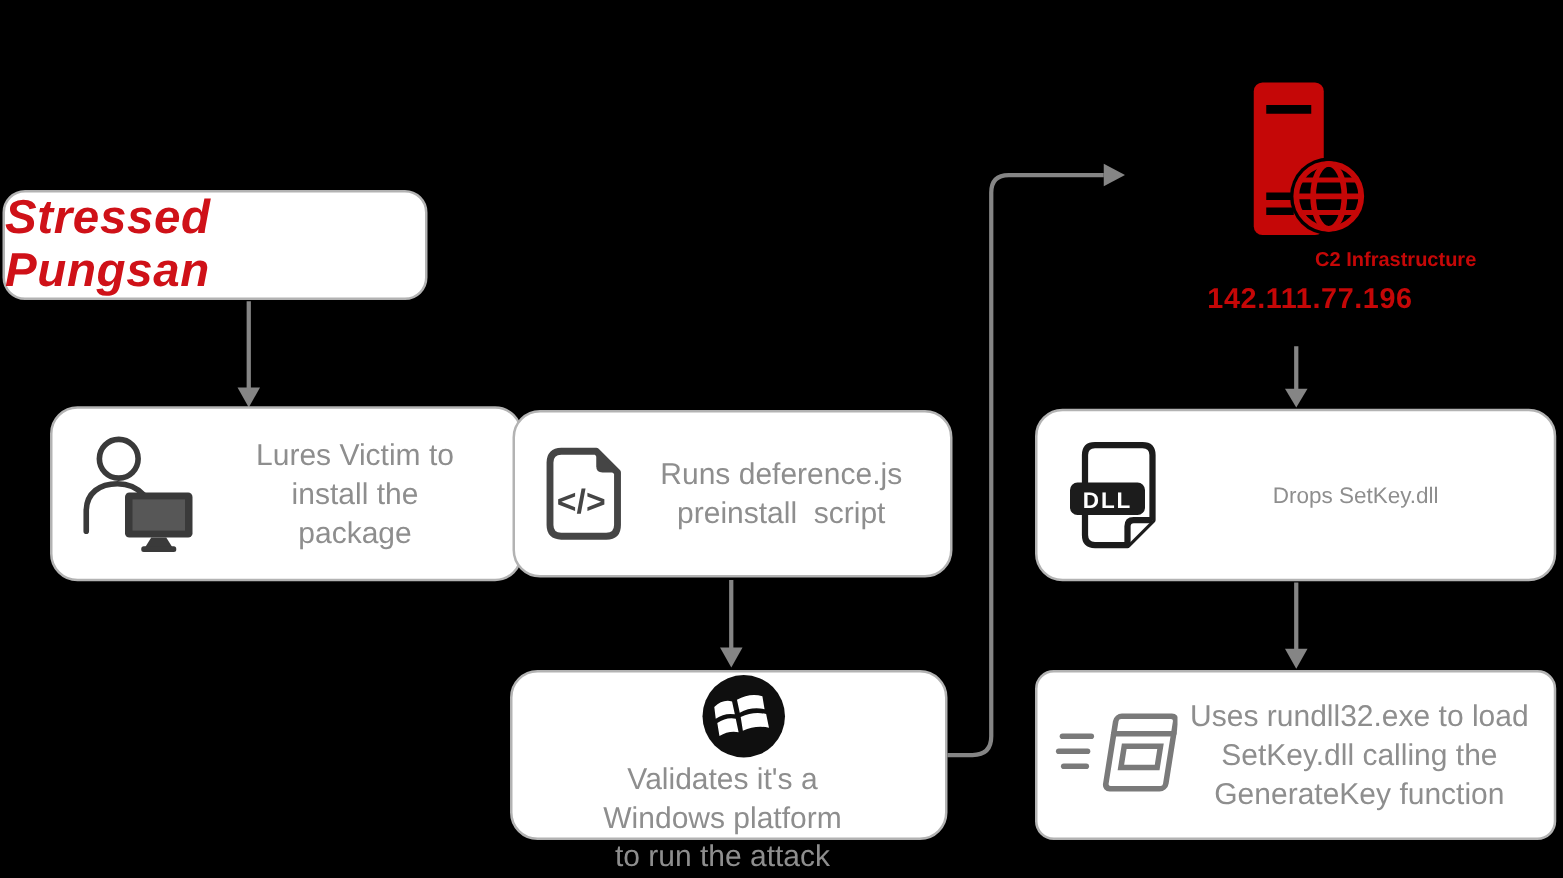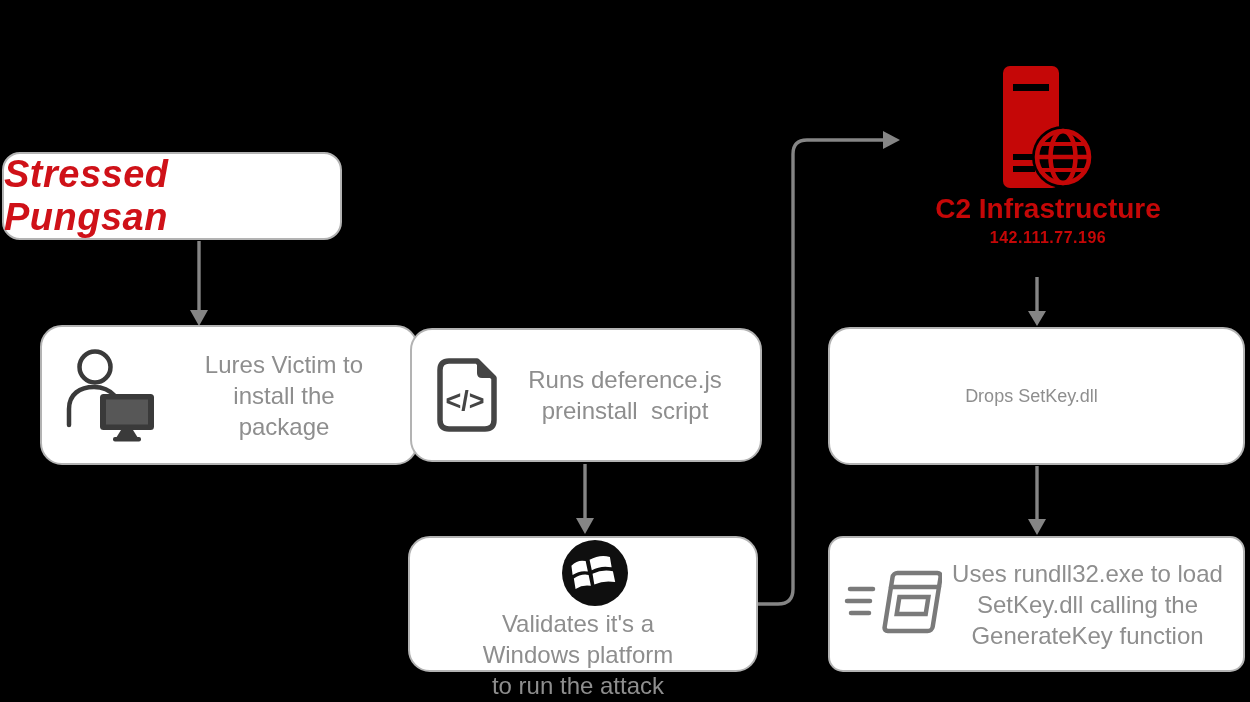--- a/index.html
+++ b/index.html
@@ -17,22 +17,22 @@
   }
   .icon-wrap{flex:0 0 auto;display:flex;align-items:center;justify-content:center;}
   .node-label{
     flex:1;text-align:center;white-space:pre-wrap;color:#8e8e8e;
     font-size:24px;line-height:31px;padding-right:10px;
   }
   .c2-label{
     position:absolute;left:915px;top:194px;width:266px;text-align:center;
     color:#c50707;font-weight:bold;
   }
-  .c2-name{font-size:28px;line-height:29px;}
-  .c2-ip{font-size:16px;line-height:30px;letter-spacing:.5px;}
+  .c2-name{font-size:16px;line-height:29px;text-align:right;}
+  .c2-ip{font-size:23px;line-height:30px;letter-spacing:.5px;}
   #arrows{position:absolute;left:0;top:0;pointer-events:none;}
   svg text{font-family:"Liberation Sans",sans-serif;}
 </style>
 </head>
 <body>
 
 <div id="canvas">
 
   <svg id="arrows" width="1250" height="702" viewBox="0 0 1250 702">
     <g stroke="#858585" stroke-width="3.4" fill="none">
@@ -117,20 +117,28 @@
           <path d="M32.5,35.5 Q43,31.5 53,34.5 L54.5,45.5 Q44,42.5 33.5,46.5 Z"></path>
         </g>
       </svg>
     </div>
     <div class="node-label">Validates it's a
 Windows platform
 to run the attack</div>
   </div>
 
   <div class="box" style="left:828px;top:327px;width:417px;height:138px;">
+    <div class="icon-wrap" style="margin-left:24px;">
+      <svg width="82" height="92" viewBox="0 0 82 92">
+        <path d="M14,14 q0,-8 8,-8 h38 q8,0 8,8 v52 l-20,20 h-26 q-8,0 -8,-8 z" fill="#fff" stroke="#1c1c1c" stroke-width="5" stroke-linejoin="round"></path>
+        <path d="M68,66 h-15 q-5,0 -5,5 v15" fill="#fff" stroke="#1c1c1c" stroke-width="5" stroke-linejoin="round"></path>
+        <rect x="2" y="36" width="60" height="26" rx="6" fill="#1c1c1c"></rect>
+        <text x="32" y="56" text-anchor="middle" font-size="18" font-weight="bold" fill="#ffffff" letter-spacing="1.5">DLL</text>
+      </svg>
+    </div>
     <div class="node-label" style="font-size:18px;">Drops SetKey.dll</div>
   </div>
 
   <div class="box" style="left:828px;top:536px;width:417px;height:136px;border-radius:15px;">
     <div class="icon-wrap" style="margin-left:12px;">
       <svg width="100" height="72" viewBox="0 0 100 72">
         <g fill="none" stroke="#7a7a7a" stroke-width="4.5" stroke-linecap="round">
           <line x1="8" y1="21" x2="31" y2="21"></line>
           <line x1="5" y1="33" x2="28" y2="33"></line>
           <line x1="9" y1="45" x2="27" y2="45"></line>

